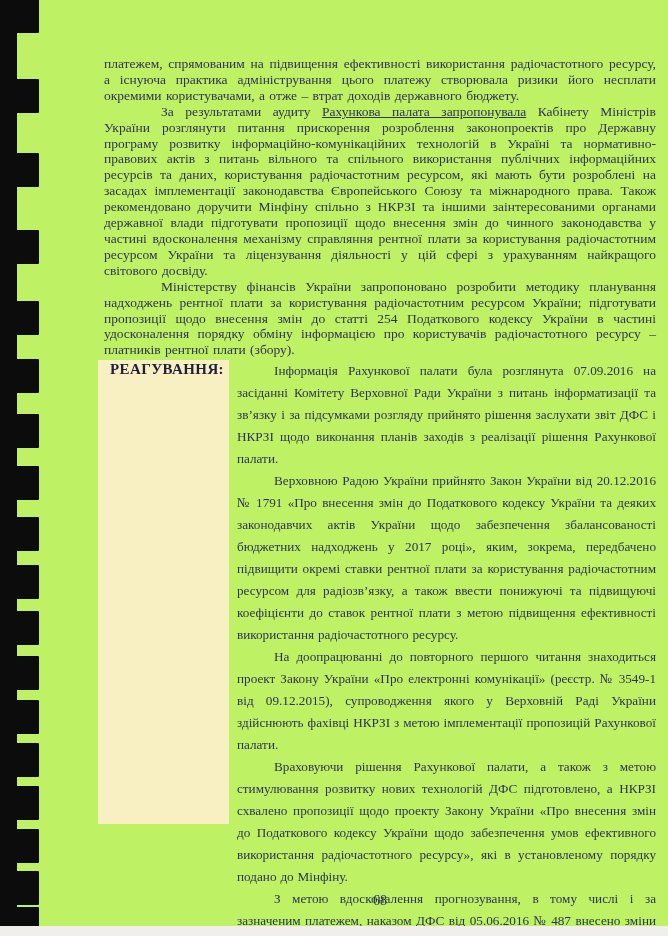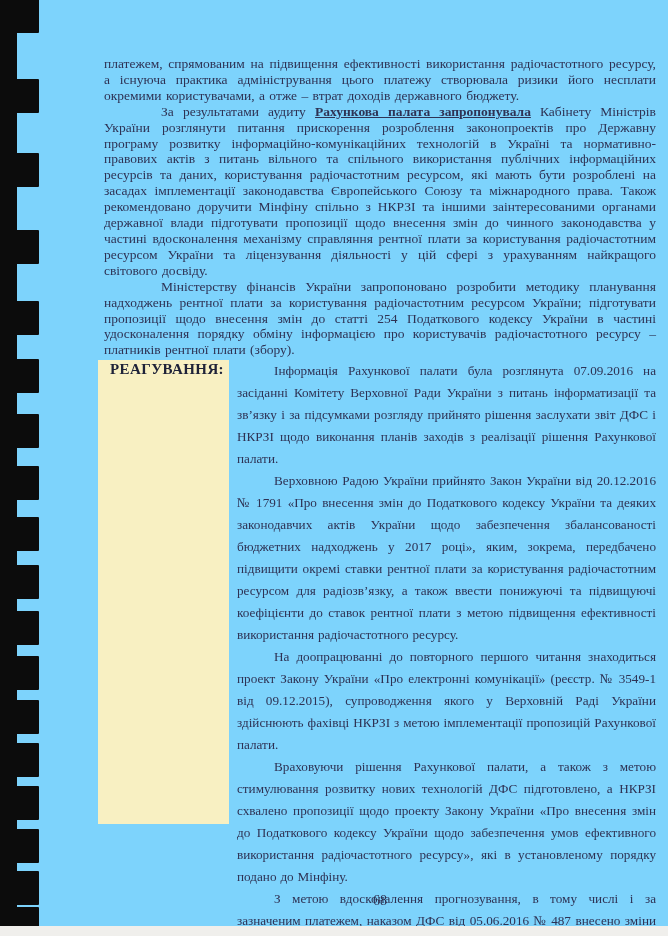--- a/index.html
+++ b/index.html
@@ -7,34 +7,34 @@
     --ink:#2E3254;
     --binding:#0C0C0C;
   }
   *{box-sizing:border-box;}
   html,body{margin:0;padding:0;}
   body{
     width:668px;height:936px;position:relative;overflow:hidden;
     background:#FDFDFB;
     font-family:"Liberation Serif","DejaVu Serif",serif;
   }
-  .page{position:absolute;inset:0;background:#7dd3fc;}
+  .page{position:absolute;inset:0;background:#bef264;}
   .page-bottom-edge{position:absolute;left:0;right:0;bottom:0;height:10px;background:#F0EFEC;}
   
   .binding-bar{position:absolute;left:0;top:0;width:17px;height:936px;background:var(--binding);}
   .binding-tooth{position:absolute;left:15px;width:24px;height:34px;background:var(--binding);border-radius:1px;}
   
   .content{
     position:absolute;left:104px;top:56px;width:552px;
     font-size:13.5px;line-height:15.9px;color:var(--ink);
     text-align:justify;word-spacing:1px;
   }
   .para{margin:0;}
   .para.indent{text-indent:57px;}
-  .bu{font-weight:bold;text-decoration:underline;}
+  .bu{font-weight:normal;text-decoration:underline;}
   
   .reaction{position:relative;margin-left:-6px;margin-top:2px;min-height:497px;}
   .reaction-strip{
     position:absolute;left:0;top:0;width:131px;height:464px;
     background:var(--hl);
   }
   .reaction-label{
     display:block;padding:2px 16px 0 12px;
     font-weight:bold;font-size:15px;letter-spacing:.4px;color:#1E2238;
     white-space:nowrap;

